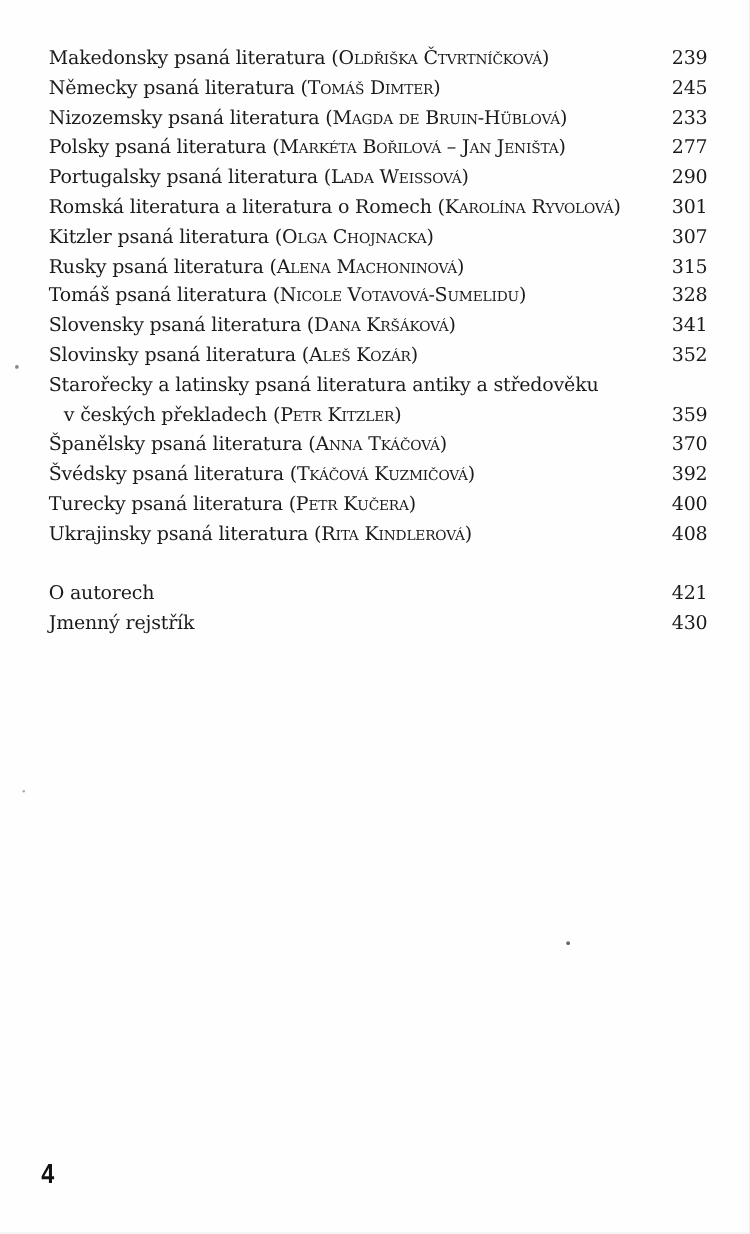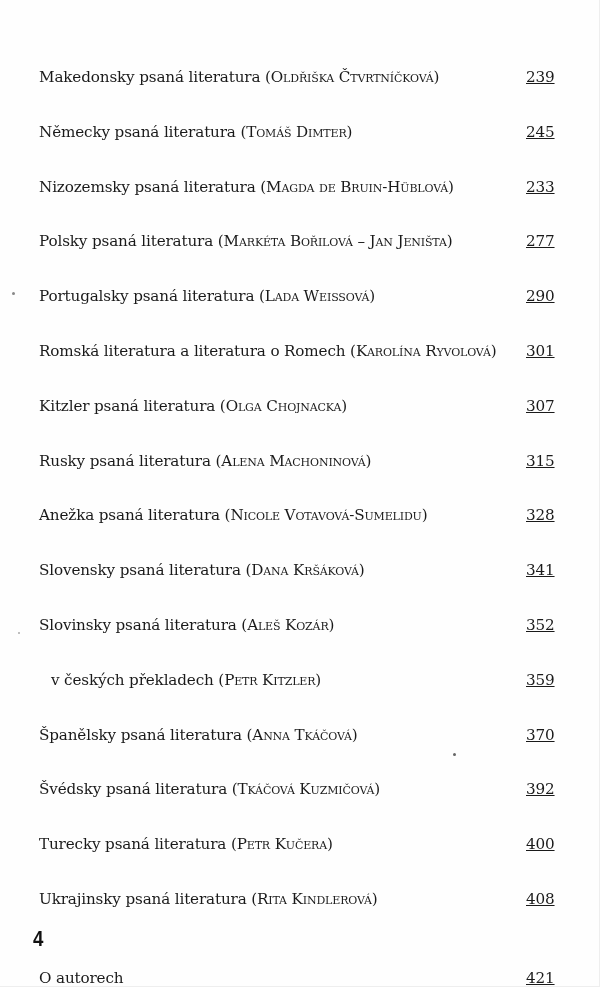--- a/index.html
+++ b/index.html
@@ -29,30 +29,29 @@
     }
     .toc-entry {
       display: flex;
       justify-content: space-between;
       align-items: baseline;
       height: 23.8px;
       line-height: 23.8px;
       font-size: 15.2px;
       letter-spacing: -0.15px;
       white-space: nowrap;
-      margin-top: 31px;
     }
     .toc-entry .title { flex: 1; }
     .toc-entry .author {
       font-variant: small-caps;
       font-size: 15.2px;
     }
     .toc-entry .pg {
+      text-align: right;
       min-width: 40px;
-      text-decoration: underline;
     }
     .toc-entry.wrap-first { }
     .toc-entry.wrap-cont .title { padding-left: 12px; }
     .gap { height: 23.8px; }
     .page-number {
       position: absolute;
       left: 33px;
       top: 926px;
       font-family: "Liberation Sans", "DejaVu Sans", sans-serif;
       font-weight: bold;
@@ -95,30 +94,34 @@
     </div>
     <div class="toc-entry">
       <span class="title"><span>Kitzler psaná literatura (</span><span class="author">Olga Chojnacka</span><span>)</span></span>
       <span class="pg">307</span>
     </div>
     <div class="toc-entry">
       <span class="title"><span>Rusky psaná literatura (</span><span class="author">Alena Machoninová</span><span>)</span></span>
       <span class="pg">315</span>
     </div>
     <div class="toc-entry">
-      <span class="title"><span>Anežka psaná literatura (</span><span class="author">Nicole Votavová-Sumelidu</span><span>)</span></span>
+      <span class="title"><span>Tomáš psaná literatura (</span><span class="author">Nicole Votavová-Sumelidu</span><span>)</span></span>
       <span class="pg">328</span>
     </div>
     <div class="toc-entry">
       <span class="title"><span>Slovensky psaná literatura (</span><span class="author">Dana Kršáková</span><span>)</span></span>
       <span class="pg">341</span>
     </div>
     <div class="toc-entry">
       <span class="title"><span>Slovinsky psaná literatura (</span><span class="author">Aleš Kozár</span><span>)</span></span>
       <span class="pg">352</span>
+    </div>
+    <div class="toc-entry wrap-first">
+      <span class="title">Starořecky a latinsky psaná literatura antiky a středověku</span>
+      <span class="pg"></span>
     </div>
     <div class="toc-entry wrap-cont">
       <span class="title"><span>v českých překladech (</span><span class="author">Petr Kitzler</span><span>)</span></span>
       <span class="pg">359</span>
     </div>
     <div class="toc-entry">
       <span class="title"><span>Španělsky psaná literatura (</span><span class="author">Anna Tkáčová</span><span>)</span></span>
       <span class="pg">370</span>
     </div>
     <div class="toc-entry">
@@ -133,20 +136,24 @@
       <span class="title"><span>Ukrajinsky psaná literatura (</span><span class="author">Rita Kindlerová</span><span>)</span></span>
       <span class="pg">408</span>
     </div>
 
     <div class="gap"></div>
 
     <div class="toc-entry">
       <span class="title">O autorech</span>
       <span class="pg">421</span>
     </div>
+    <div class="toc-entry">
+      <span class="title">Jmenný rejstřík</span>
+      <span class="pg">430</span>
+    </div>
   </div>
 
   <div class="speck" style="left:12px; top:292px; width:3px; height:3px;"></div>
   <div class="speck" style="left:18px; top:632px; width:2px; height:2px; background:#aaa;"></div>
   <div class="speck" style="left:453px; top:753px; width:3px; height:3px; background:#666;"></div>
 
   <div class="page-number">4</div>
 </div>
 
 </body></html>

